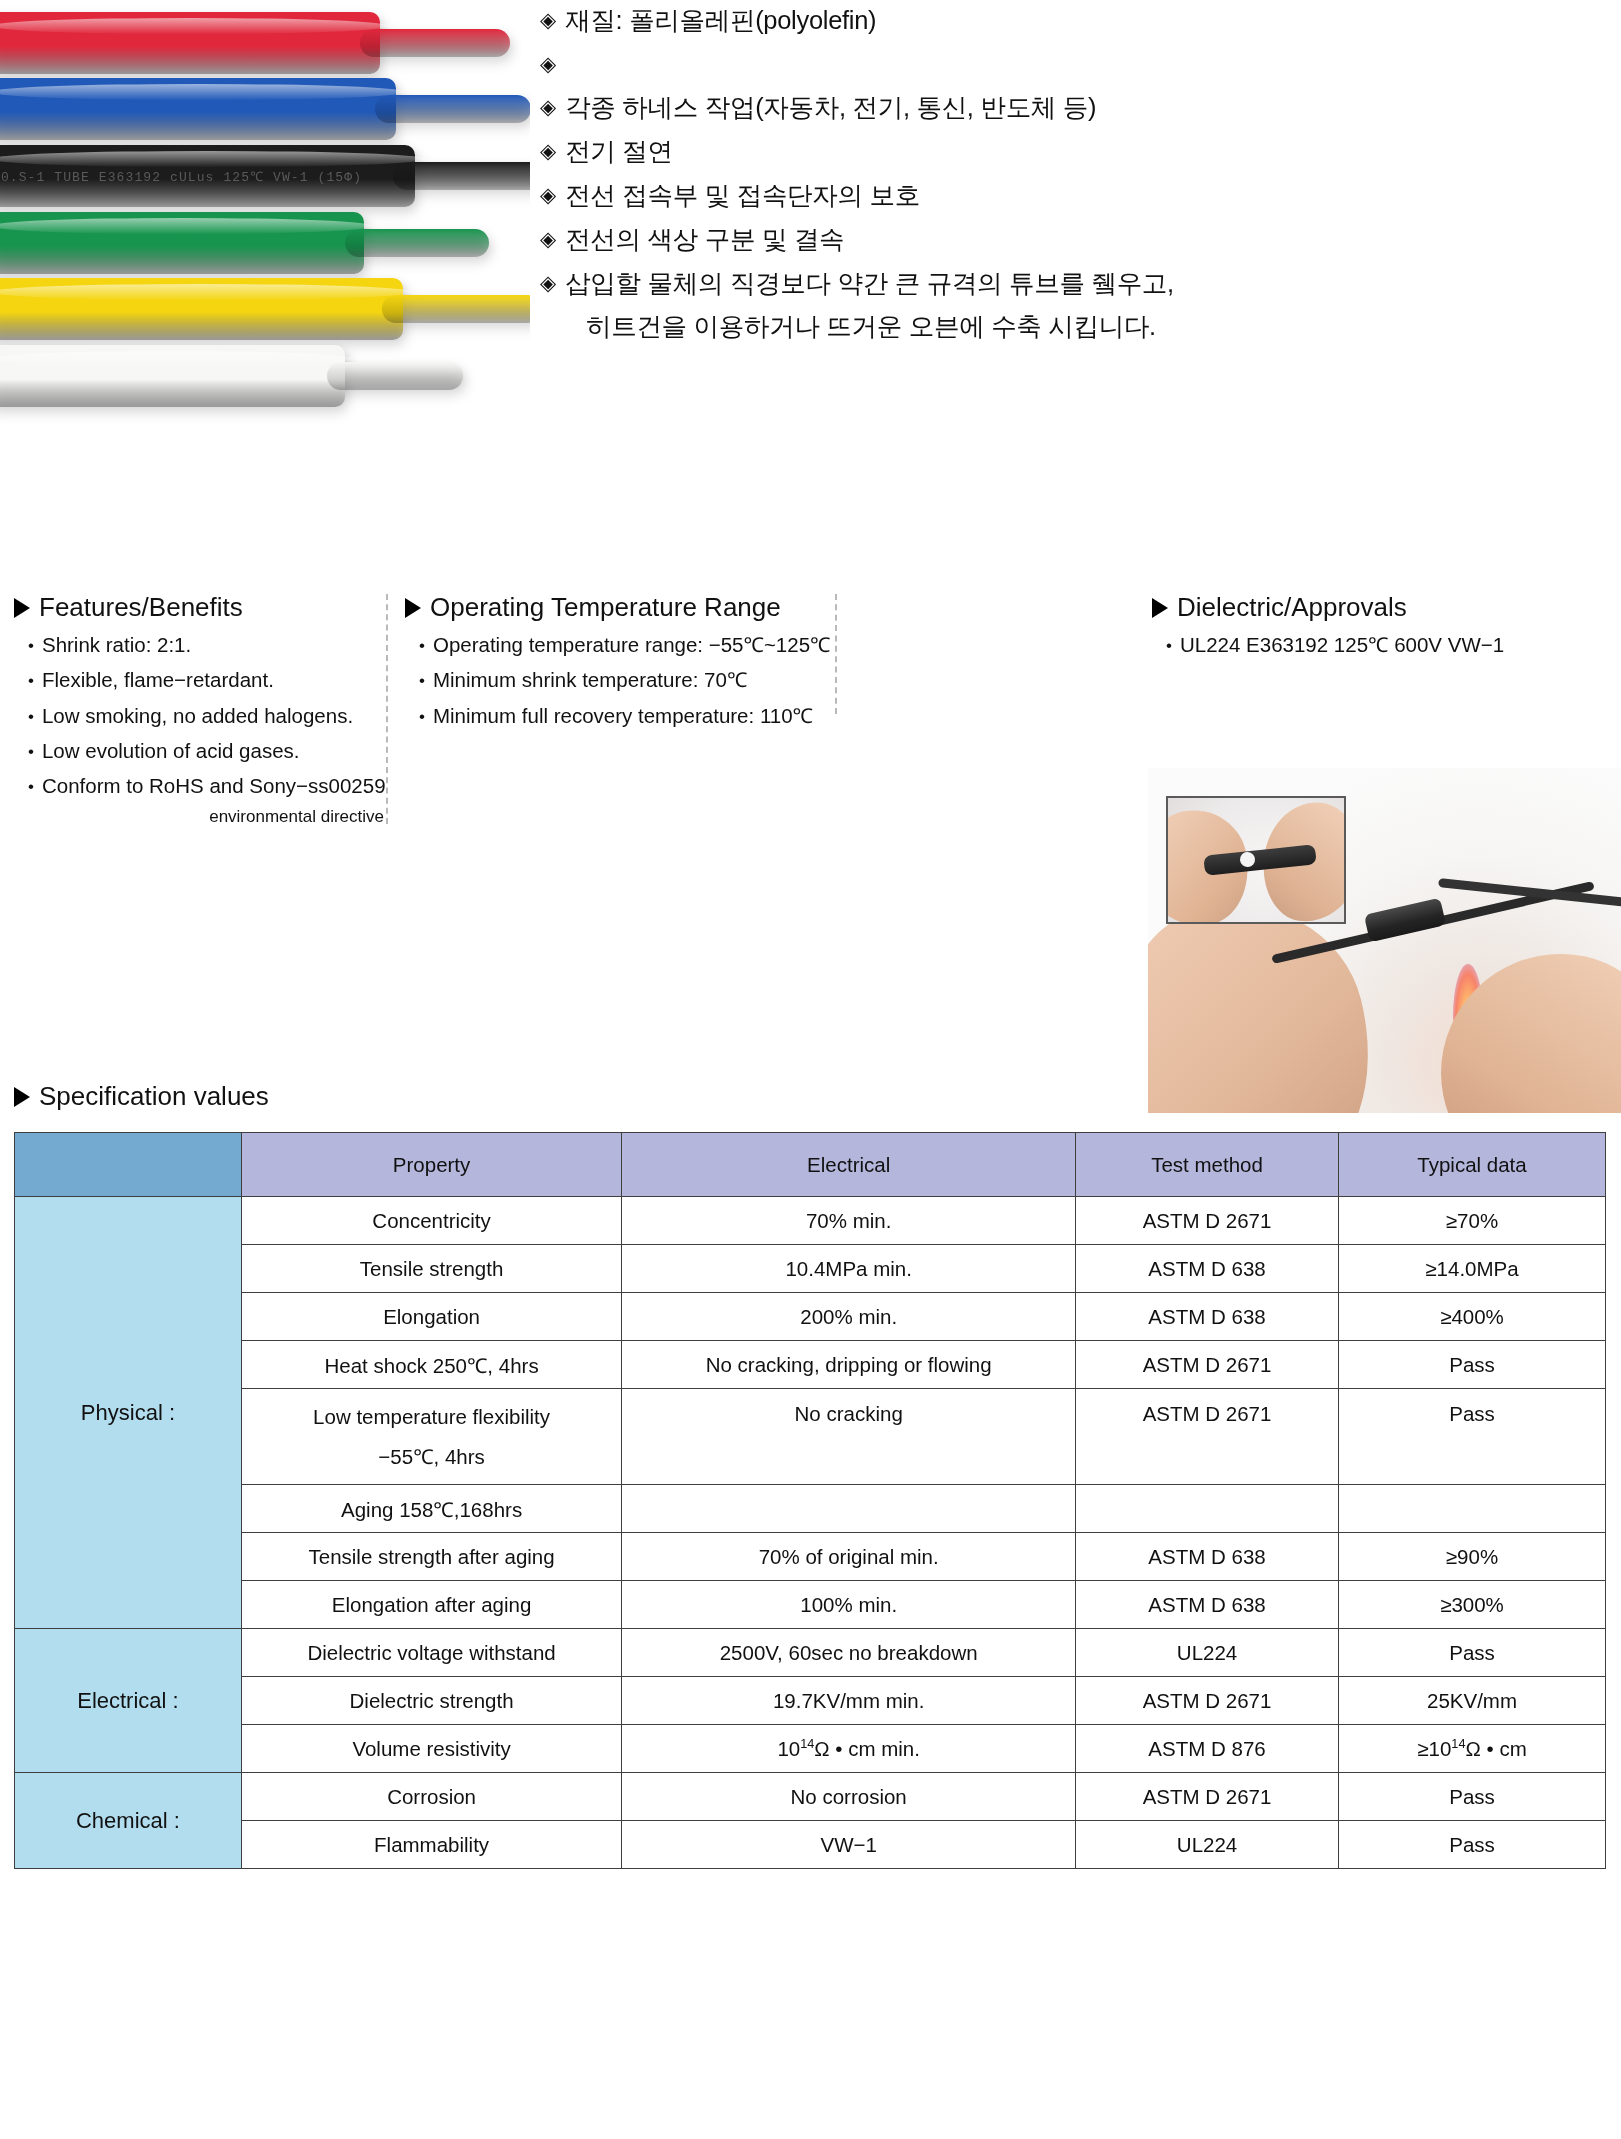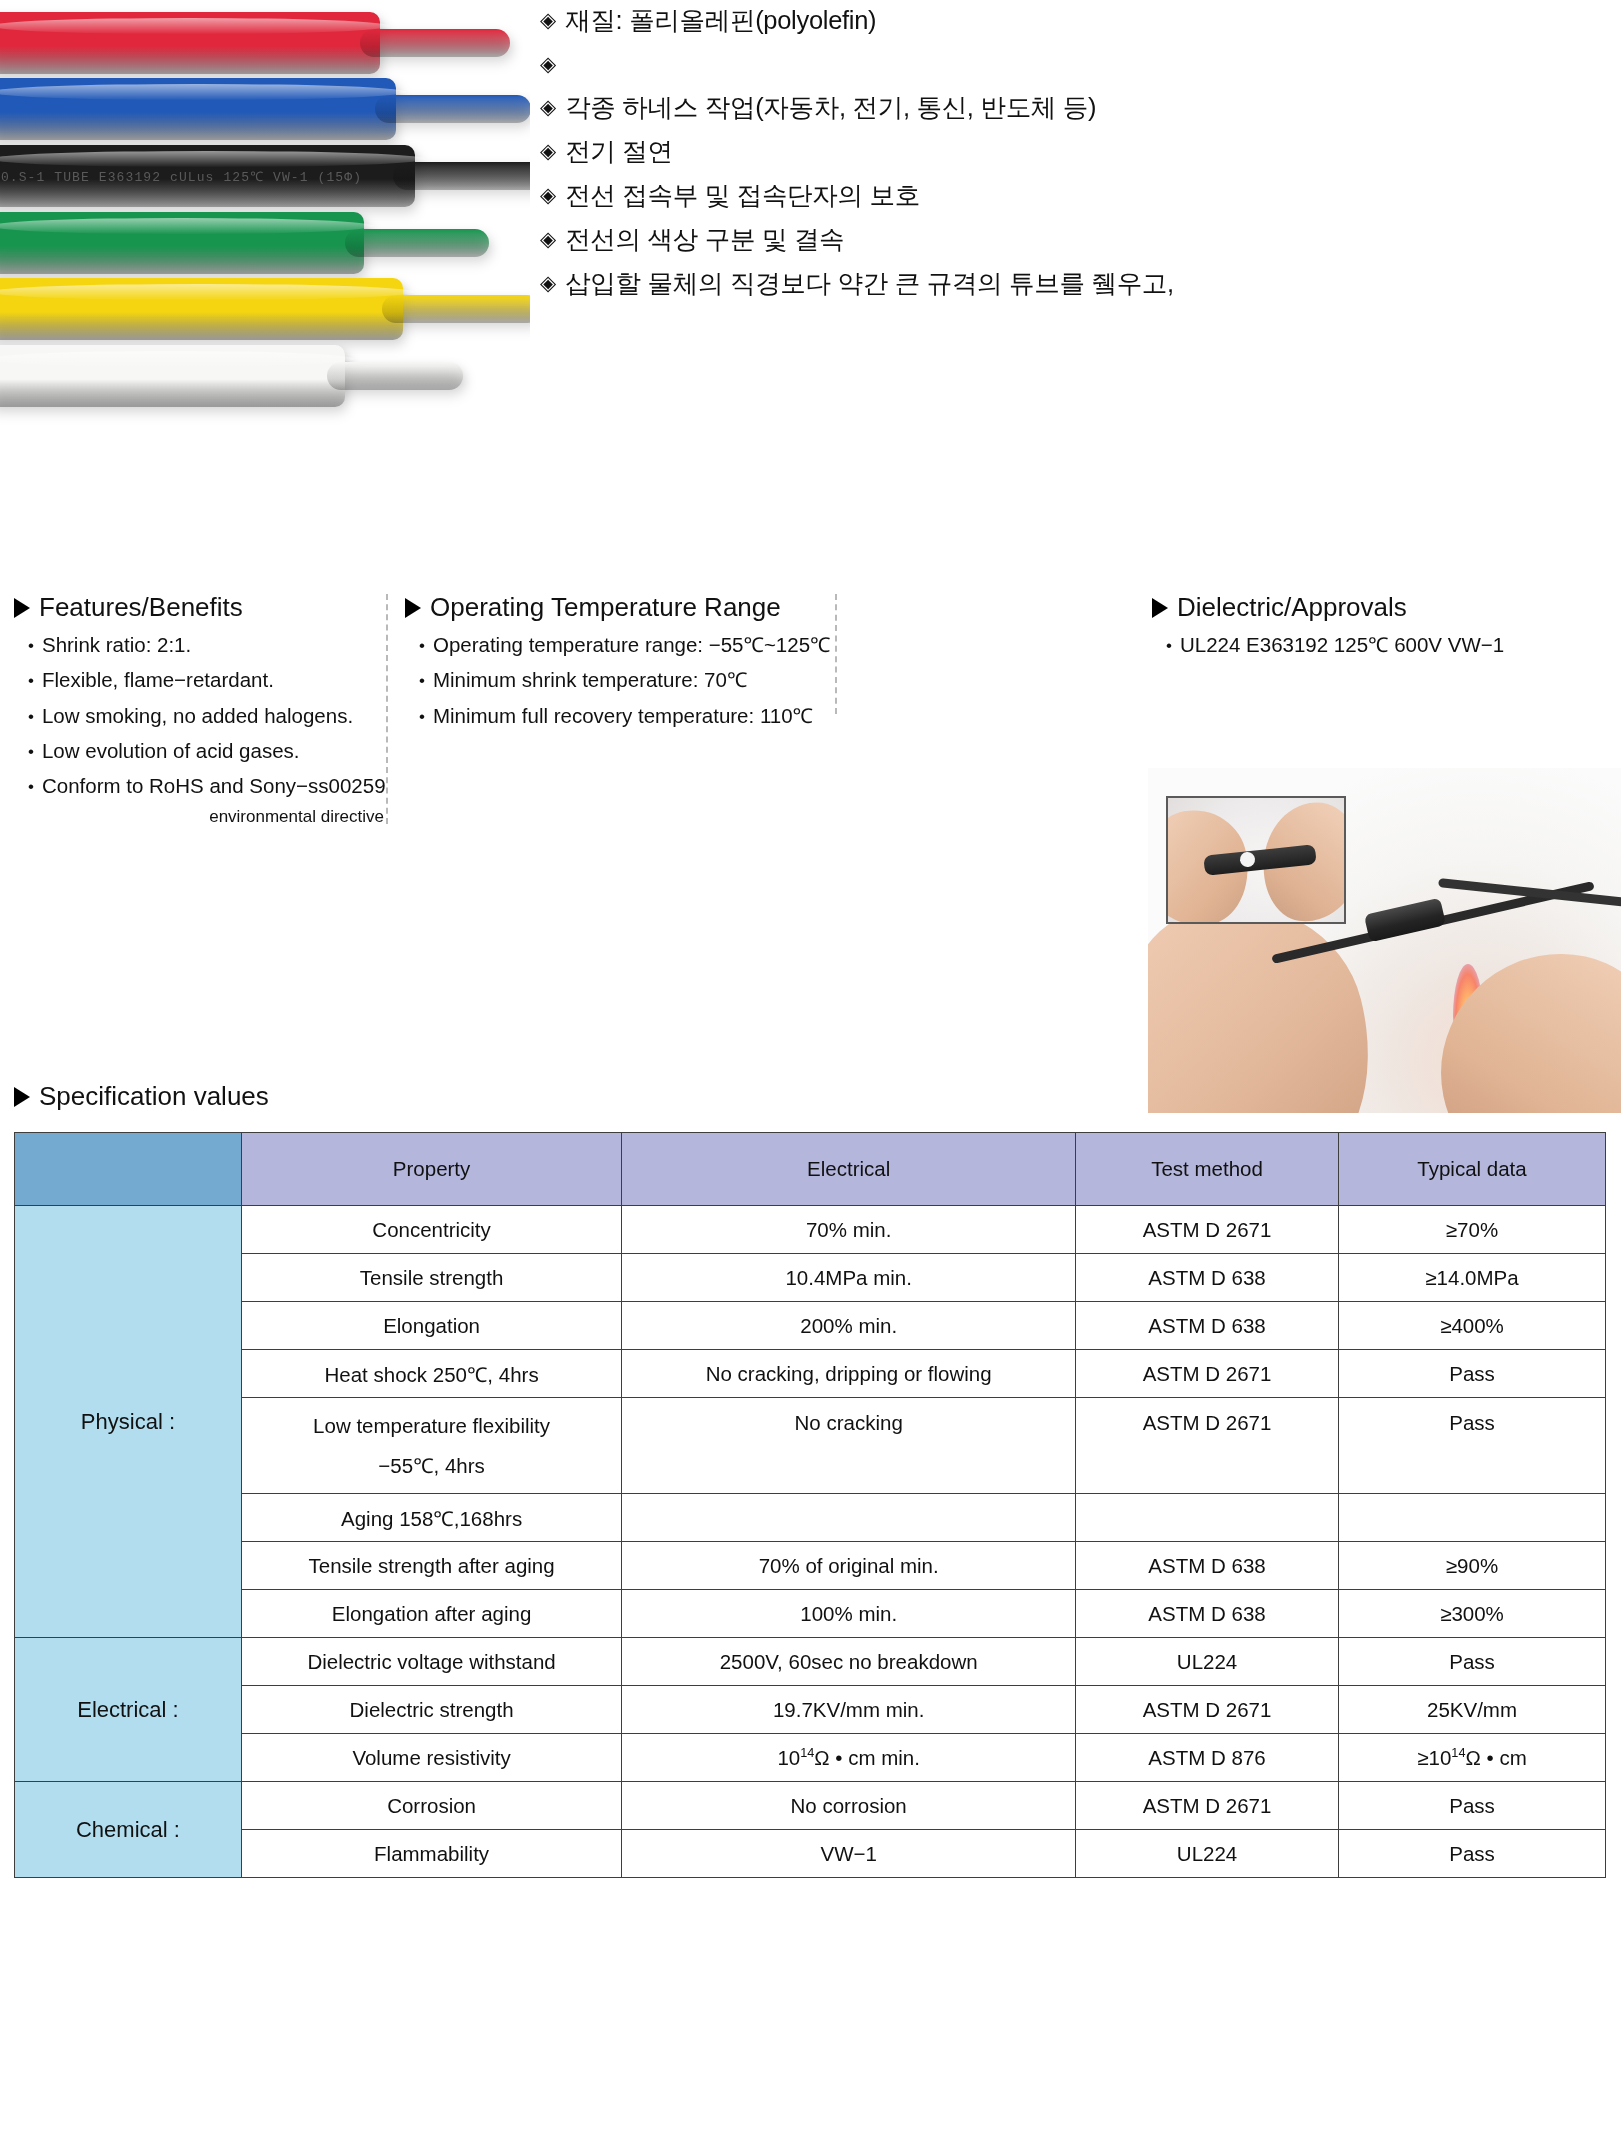--- a/index.html
+++ b/index.html
@@ -290,21 +290,21 @@
     table-layout: fixed;
   }
   table.spec th, table.spec td {
     border: 1.5px solid #3e3e3e;
     font-size: 20.5px;
     font-weight: normal;
     padding: 0 14px;
     vertical-align: middle;
   }
   table.spec thead th {
-    height: 73px;
+    height: 64px;
     background: #b4b6dc;
     text-align: center;
   }
   table.spec thead th.corner { background: #74aacf; }
   table.spec td.cat {
     background: #b2ddef;
     text-align: center;
     font-size: 22px;
   }
   table.spec td.prop,
@@ -375,20 +375,21 @@
         <span class="ktext">전선 접속부 및 접속단자의 보호</span>
       </div>
       <div class="korean-item">
         <span class="dia">◈</span>
         <span class="ktext">전선의 색상 구분 및 결속</span>
       </div>
       <div class="korean-item">
         <span class="dia">◈</span>
         <span class="ktext">삽입할 물체의 직경보다 약간 큰 규격의 튜브를 쥌우고,</span>
       </div>
+      <div class="korean-sub">히트건을 이용하거나 뜨거운 오븐에 수축 시킵니다.</div>
     </div>
 
 </div>
 
 <div class="cols">
 
   <div class="divider divider-1"></div>
   <div class="divider divider-2"></div>
 
   <div class="col col-features">

